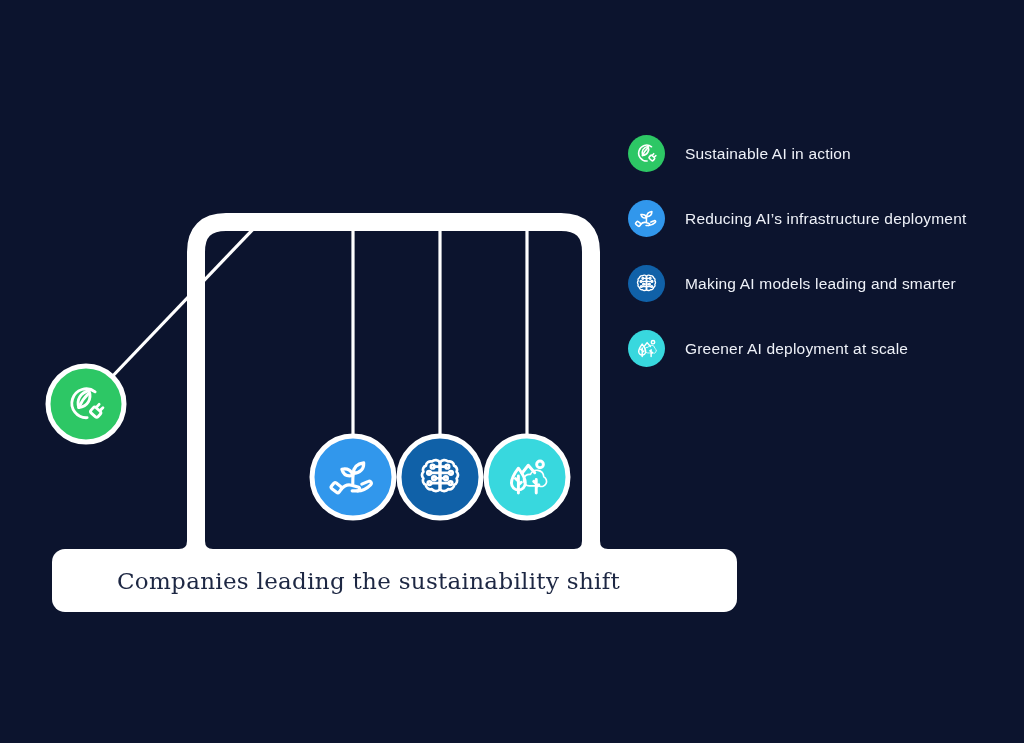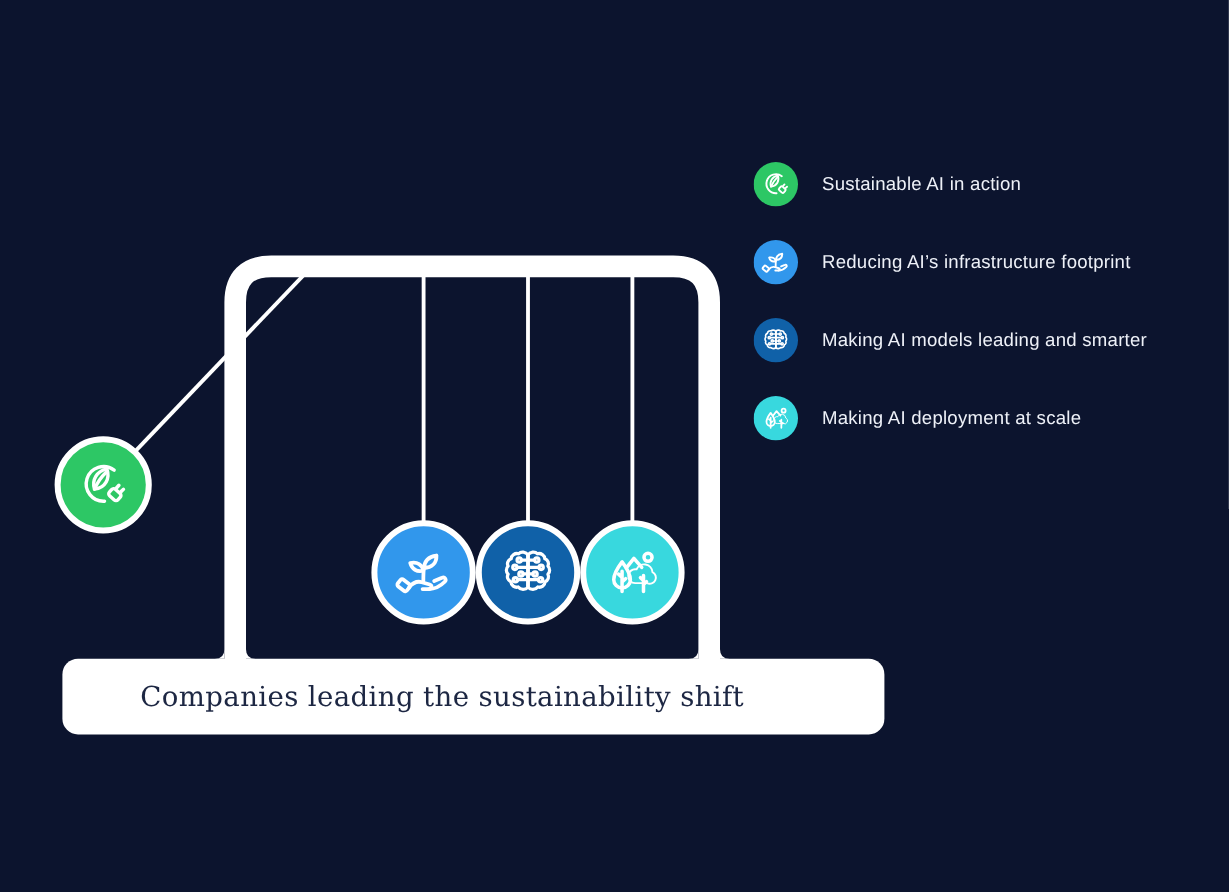--- a/index.html
+++ b/index.html
@@ -140,33 +140,33 @@
         <use href="#icon-leaf-plug" transform="translate(5.9,5.9) scale(1.05)"></use>
       </svg>
       <span class="legend-label">Sustainable AI in action</span>
     </div>
 
     <div class="legend-row">
       <svg width="37" height="37" viewBox="0 0 37 37">
         <circle cx="18.5" cy="18.5" r="18.5" fill="#3197ec"></circle>
         <use href="#icon-hand-plant" transform="translate(5.9,5.9) scale(1.05)"></use>
       </svg>
-      <span class="legend-label">Reducing AI’s infrastructure footprint</span>
+      <span class="legend-label">Reducing AI’s infrastructure deployment</span>
     </div>
 
     <div class="legend-row">
       <svg width="37" height="37" viewBox="0 0 37 37">
         <circle cx="18.5" cy="18.5" r="18.5" fill="#1061a8"></circle>
         <use href="#icon-brain-circuit" transform="translate(5.9,5.9) scale(1.05)"></use>
       </svg>
       <span class="legend-label">Making AI models leading and smarter</span>
     </div>
 
     <div class="legend-row">
       <svg width="37" height="37" viewBox="0 0 37 37">
         <circle cx="18.5" cy="18.5" r="18.5" fill="#38d8de"></circle>
         <use href="#icon-trees" transform="translate(5.9,5.9) scale(1.05)"></use>
       </svg>
-      <span class="legend-label">Making AI deployment at scale</span>
+      <span class="legend-label">Greener AI deployment at scale</span>
     </div>
 
   </div>
 </div>
 
 </body></html>

